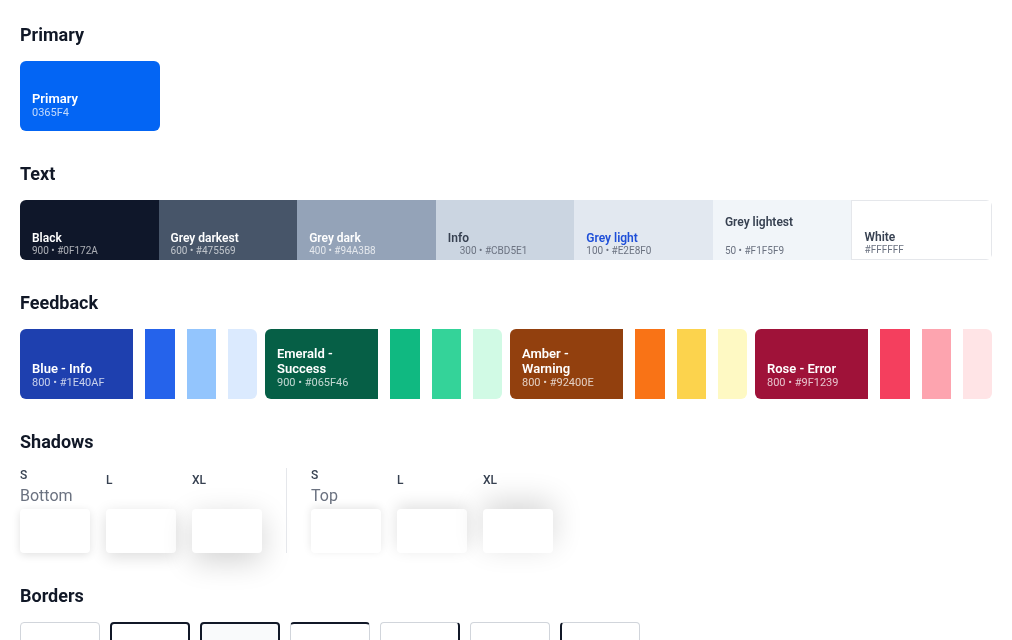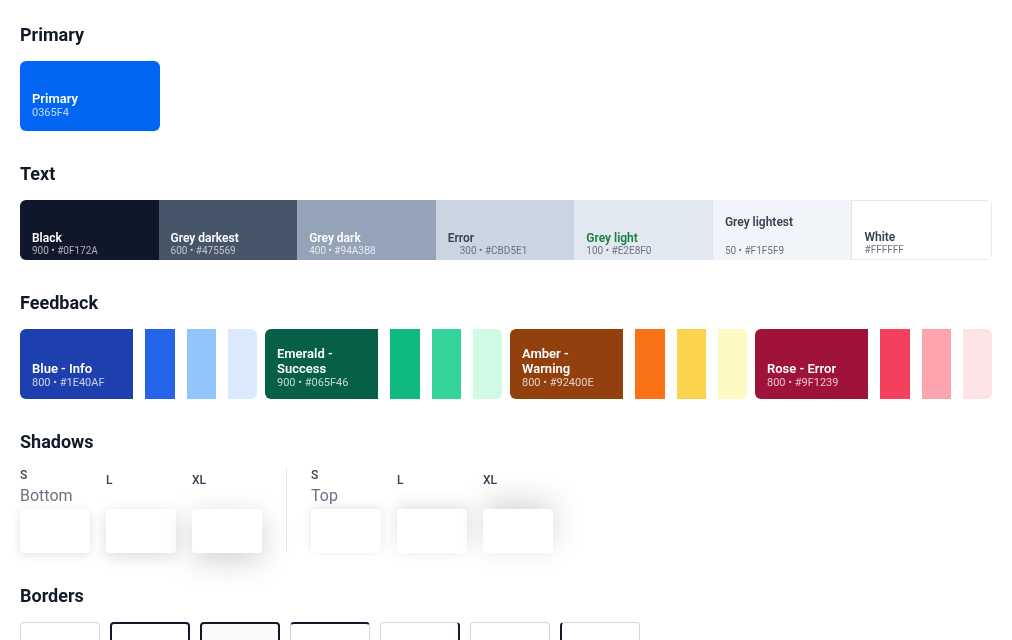--- a/index.html
+++ b/index.html
@@ -199,25 +199,25 @@
     </div>
     <div class="text-swatch" style="background:#475569;">
       <span class="swatch-name" style="color:#fff;">Grey darkest</span>
       <span class="swatch-sub" style="color:rgba(255,255,255,0.65);">600 • #475569</span>
     </div>
     <div class="text-swatch" style="background:#94A3B8;">
       <span class="swatch-name" style="color:#fff;">Grey dark</span>
       <span class="swatch-sub" style="color:rgba(255,255,255,0.75);">400 • #94A3B8</span>
     </div>
     <div class="text-swatch" style="background:#CBD5E1;">
-      <span class="swatch-name" style="color:#374151;">Error</span>
+      <span class="swatch-name" style="color:#374151;">Info</span>
       <span class="swatch-sub" style="color:#6b7280;margin-left:12px;">300 • #CBD5E1</span>
     </div>
     <div class="text-swatch" style="background:#E2E8F0;">
-      <span class="swatch-name" style="color:#15803d;">Grey light</span>
+      <span class="swatch-name" style="color:#1d4ed8;">Grey light</span>
       <span class="swatch-sub" style="color:#6b7280;">100 • #E2E8F0</span>
     </div>
     <div class="text-swatch" style="background:#F1F5F9;gap:16px;">
       <span class="swatch-name" style="color:#374151;">Grey lightest</span>
       <span class="swatch-sub" style="color:#6b7280;">50 • #F1F5F9</span>
     </div>
     <div class="text-swatch" style="background:#FFFFFF; border: 1px solid #e5e7eb;">
       <span class="swatch-name" style="color:#374151;">White</span>
       <span class="swatch-sub" style="color:#6b7280;">#FFFFFF</span>
     </div>

